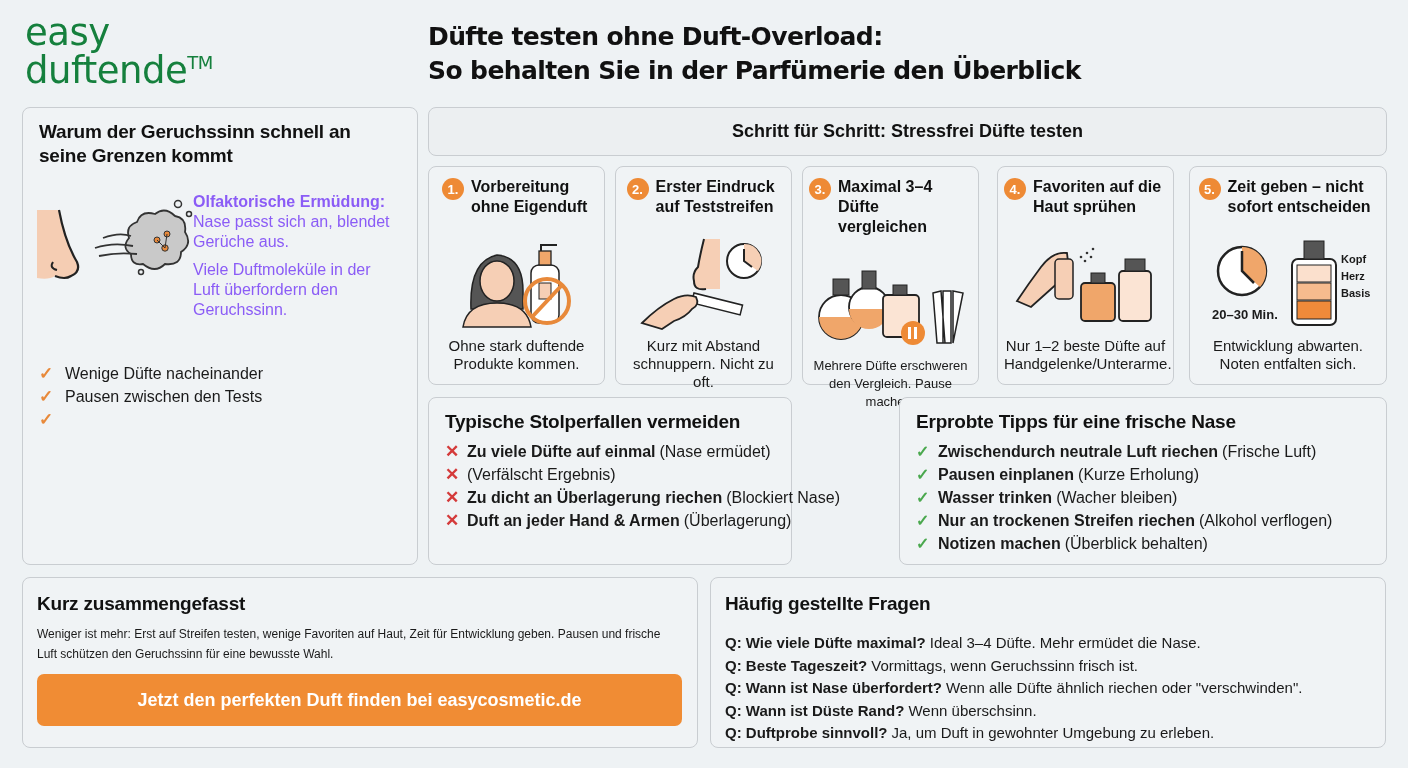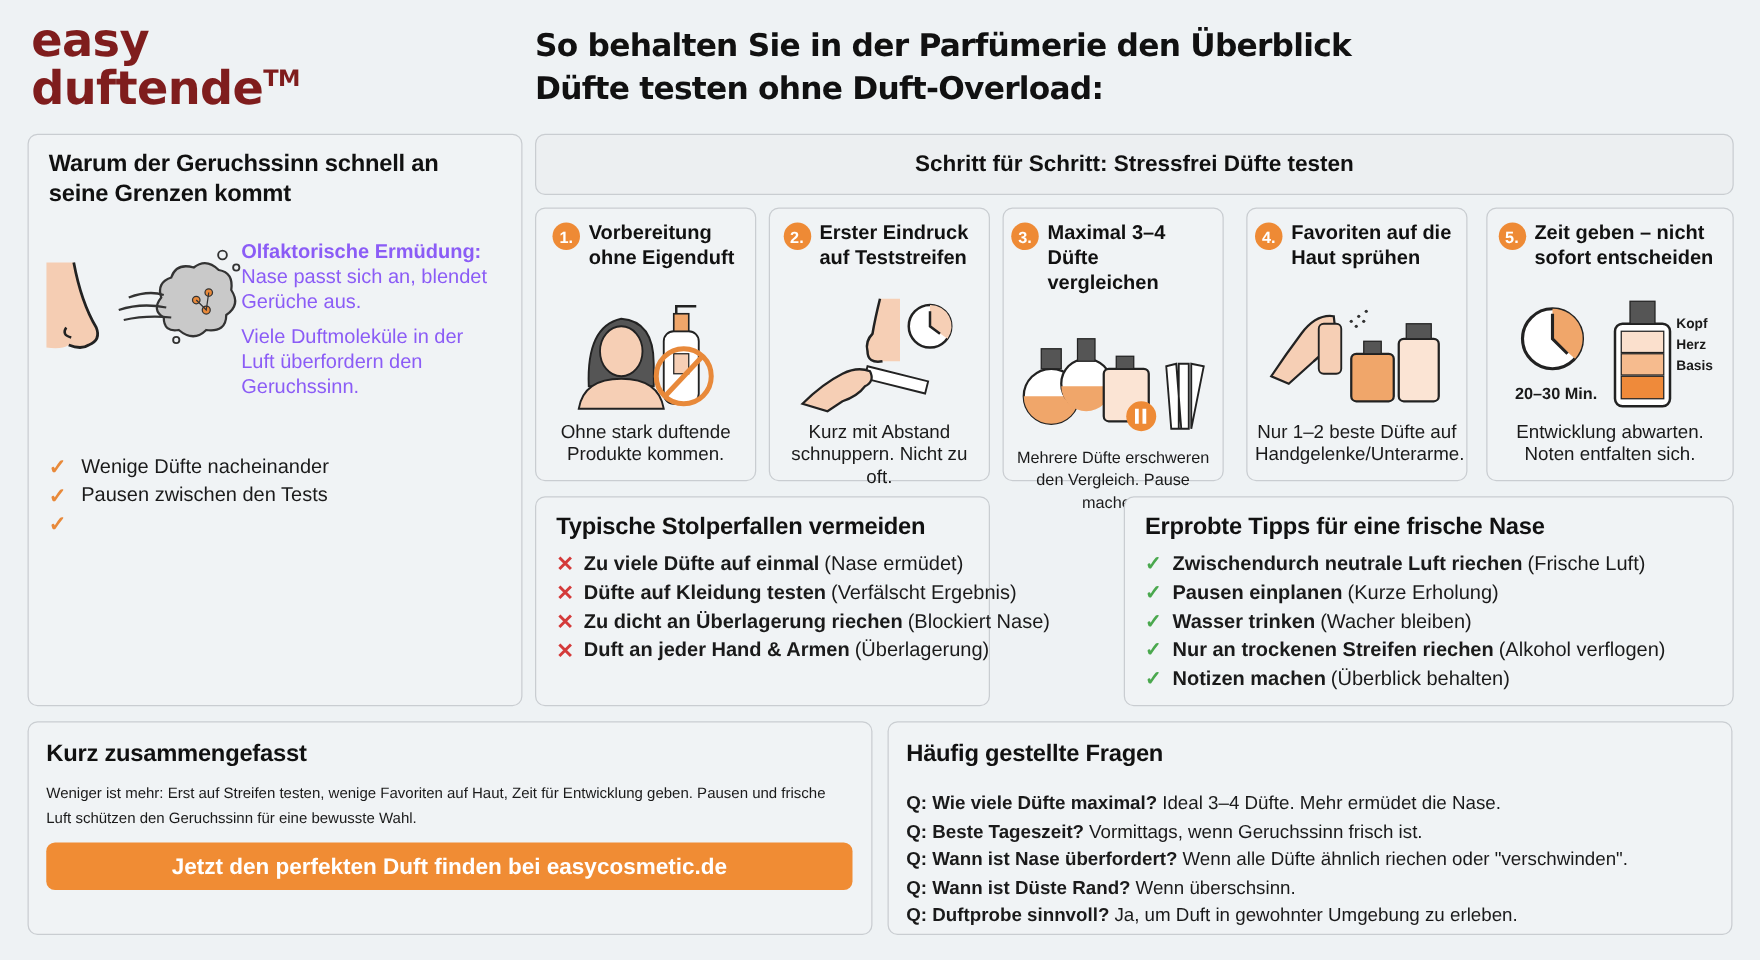--- a/index.html
+++ b/index.html
@@ -6,22 +6,22 @@
   html, body { width: 1408px; height: 768px; overflow: hidden; }
   body {
     background: #eef2f4;
     font-family: "Liberation Sans", sans-serif;
     color: #1a1a1a;
     position: relative;
   }
   .logo {
     position: absolute; left: 25px; top: 14px;
     font-family: "DejaVu Sans", sans-serif;
-    font-weight: bold; font-size: 37px; line-height: 38px;
-    color: #7f1d1d; letter-spacing: -0.5px;
+    font-weight: normal; font-size: 37px; line-height: 38px;
+    color: #15803d; letter-spacing: -0.5px;
   }
   .logo sup { font-size: 18px; position: relative; top: -14px; vertical-align: baseline; }
   .main-title {
     position: absolute; left: 428px; top: 20px;
     font-family: "DejaVu Sans", sans-serif;
     font-weight: bold; font-size: 25px; line-height: 34px;
     color: #111; letter-spacing: -0.6px;
   }
   .panel {
     position: absolute;
@@ -65,42 +65,42 @@
   .xlist { list-style: none; margin-top: 6px; }
   .xlist li { font-size: 16px; line-height: 23px; display: flex; align-items: center; white-space: nowrap; }
   .xlist li b { margin-right: 4px; }
   .xmark { color: #d43a3a; font-weight: bold; margin-right: 8px; width: 14px; font-size: 17px; }
   .gmark { color: #4aa84e; font-weight: bold; margin-right: 8px; width: 14px; font-size: 16px; }
 
   #summary { left: 22px; top: 577px; width: 676px; height: 171px; padding: 14px 14px; }
   .summary-text { font-size: 12px; line-height: 20px; margin-top: 8px; color: #1a1a1a; }
   .cta {
     display: flex; align-items: center; justify-content: center;
-    margin-top: 10px; height: 38px; width: 645px;
+    margin-top: 10px; height: 52px; width: 645px;
     background: #f08c34; color: #fff; border-radius: 7px;
     font-weight: bold; font-size: 18px; border: none;
   }
 
   #faq { left: 710px; top: 577px; width: 676px; height: 171px; padding: 14px 14px; }
   .faq-list { list-style: none; margin-top: 16px; }
   .faq-list li { font-size: 15px; line-height: 22.5px; white-space: nowrap; }
   .faq-list li b { margin-right: 4px; }
   svg { display: block; }
 </style>
 </head>
 <body>
 
 <div class="logo">
   <div>easy</div>
   <div><span>duftende</span><sup>TM</sup></div>
 </div>
 
 <div class="main-title">
+  <div>Düfte testen ohne Duft-Overload:</div>
   <div>So behalten Sie in der Parfümerie den Überblick</div>
-  <div>Düfte testen ohne Duft-Overload:</div>
 </div>
 
 <section class="panel" id="why">
   <div class="h2" style="width:350px;">Warum der Geruchssinn schnell an seine Grenzen kommt</div>
   <div class="why-row">
     <div class="why-illus">
       <svg width="160" height="100" viewBox="0 0 160 100">
         <path d="M0 18 L22 18 Q28 50 40 70 Q44 80 34 84 Q28 88 18 84 Q12 88 0 86 Z" fill="#f5cdb3"></path>
         <path d="M22 18 Q28 50 40 70 Q44 80 34 84 Q28 88 18 84" fill="none" stroke="#222" stroke-width="2.2"></path>
         <path d="M20 78 Q12 76 16 70" fill="none" stroke="#222" stroke-width="2"></path>
@@ -253,21 +253,20 @@
 <section class="panel" id="pitfalls">
   <div class="h2">Typische Stolperfallen vermeiden</div>
   <ul class="xlist">
     <li>
         <span class="xmark">✕</span>
         <b>Zu viele Düfte auf einmal</b>
         <span>(Nase ermüdet)</span>
       </li>
     <li>
         <span class="xmark">✕</span>
-        <b>Düfte auf Kleidung testen</b>
         <span>(Verfälscht Ergebnis)</span>
       </li>
     <li>
         <span class="xmark">✕</span>
         <b>Zu dicht an Überlagerung riechen</b>
         <span>(Blockiert Nase)</span>
       </li>
     <li>
         <span class="xmark">✕</span>
         <b>Duft an jeder Hand &amp; Armen</b>

